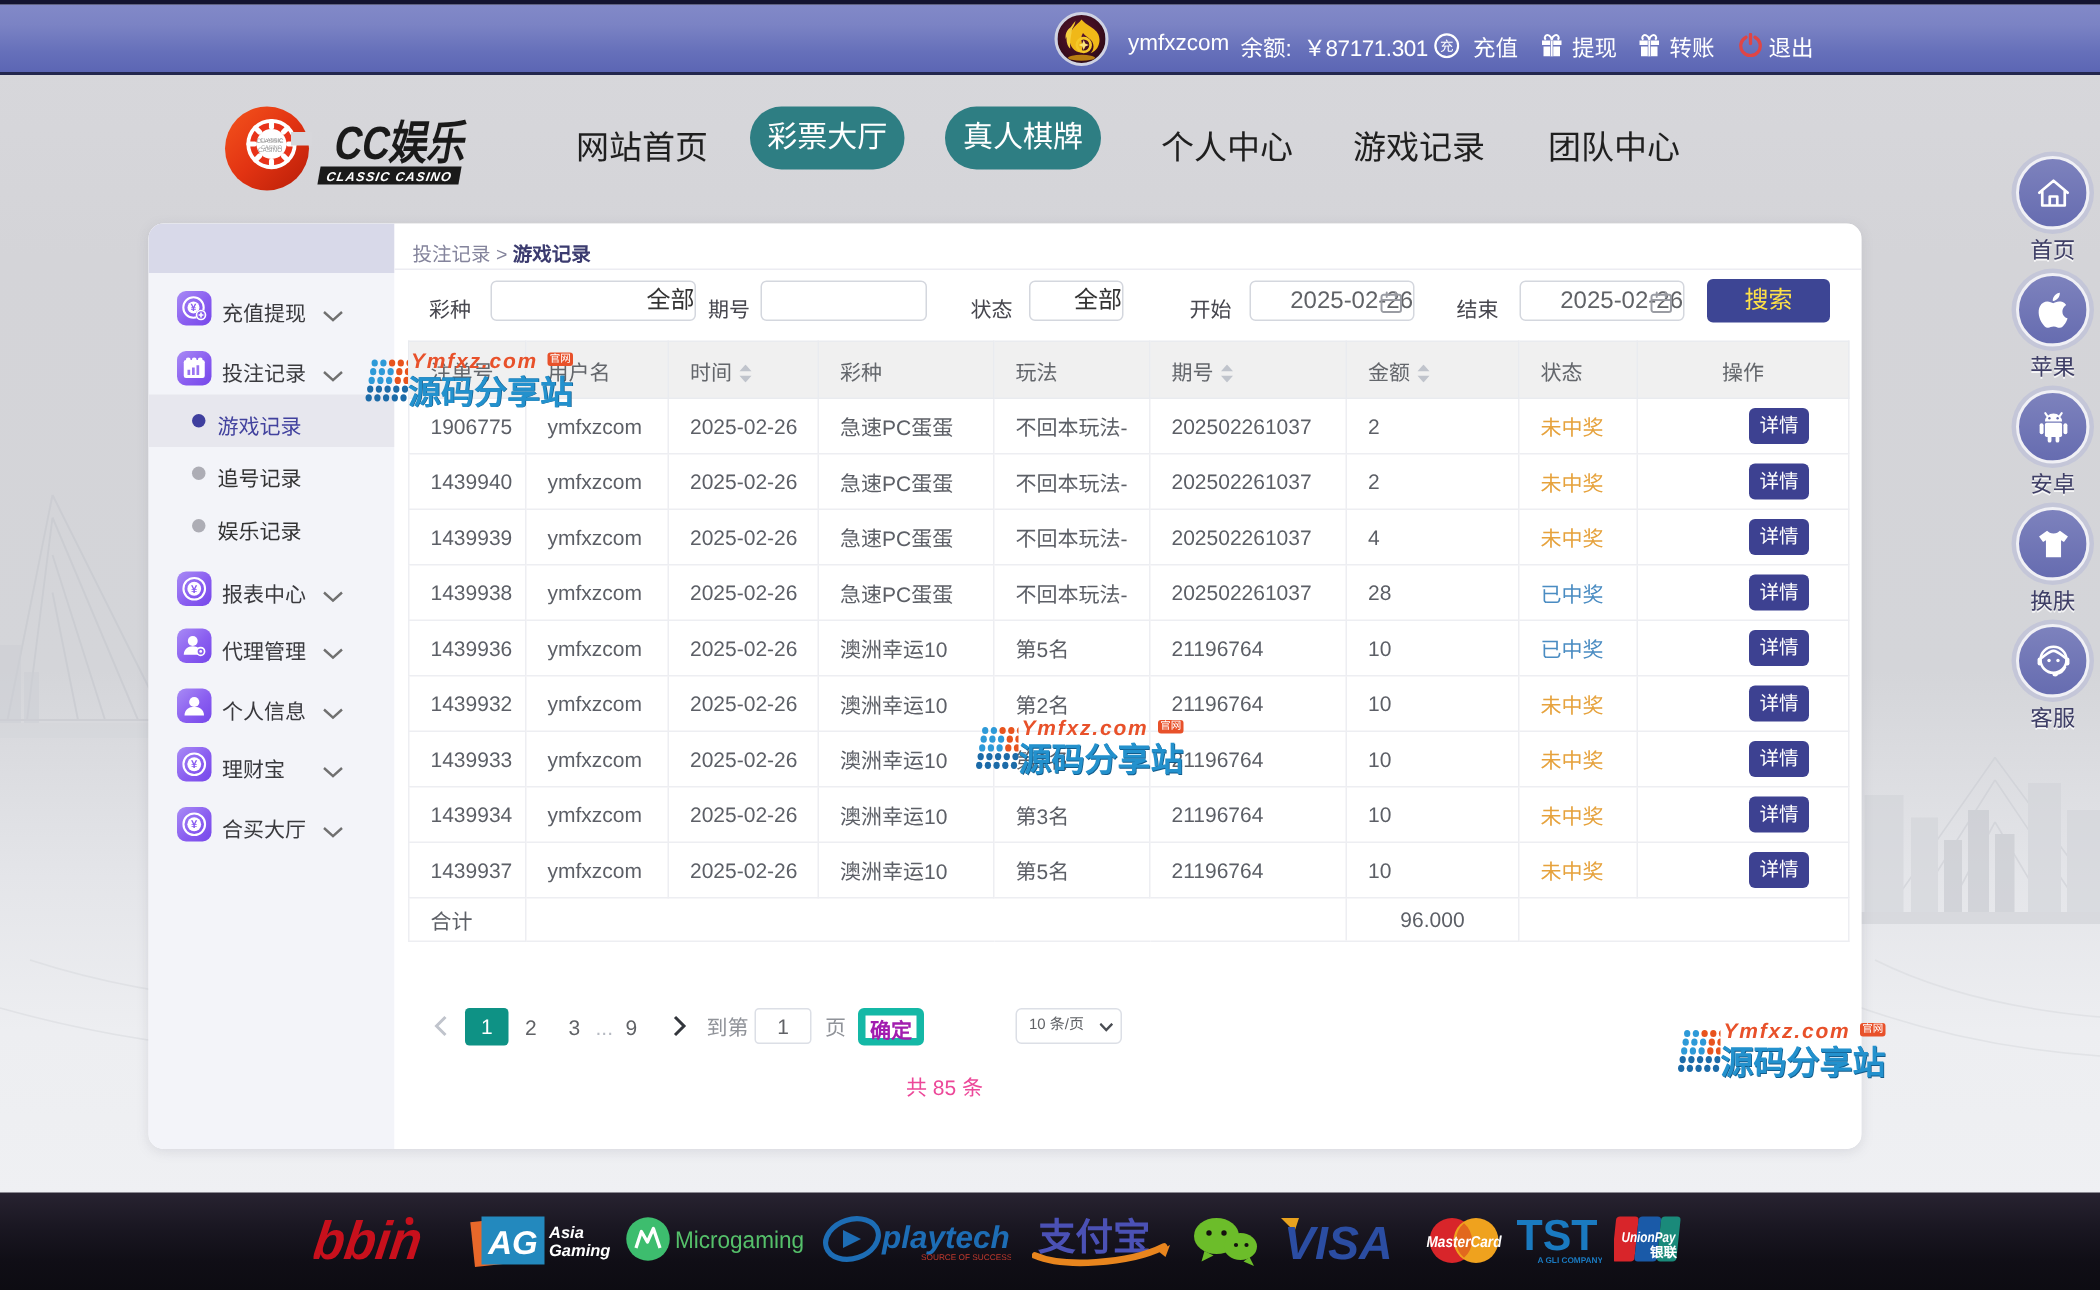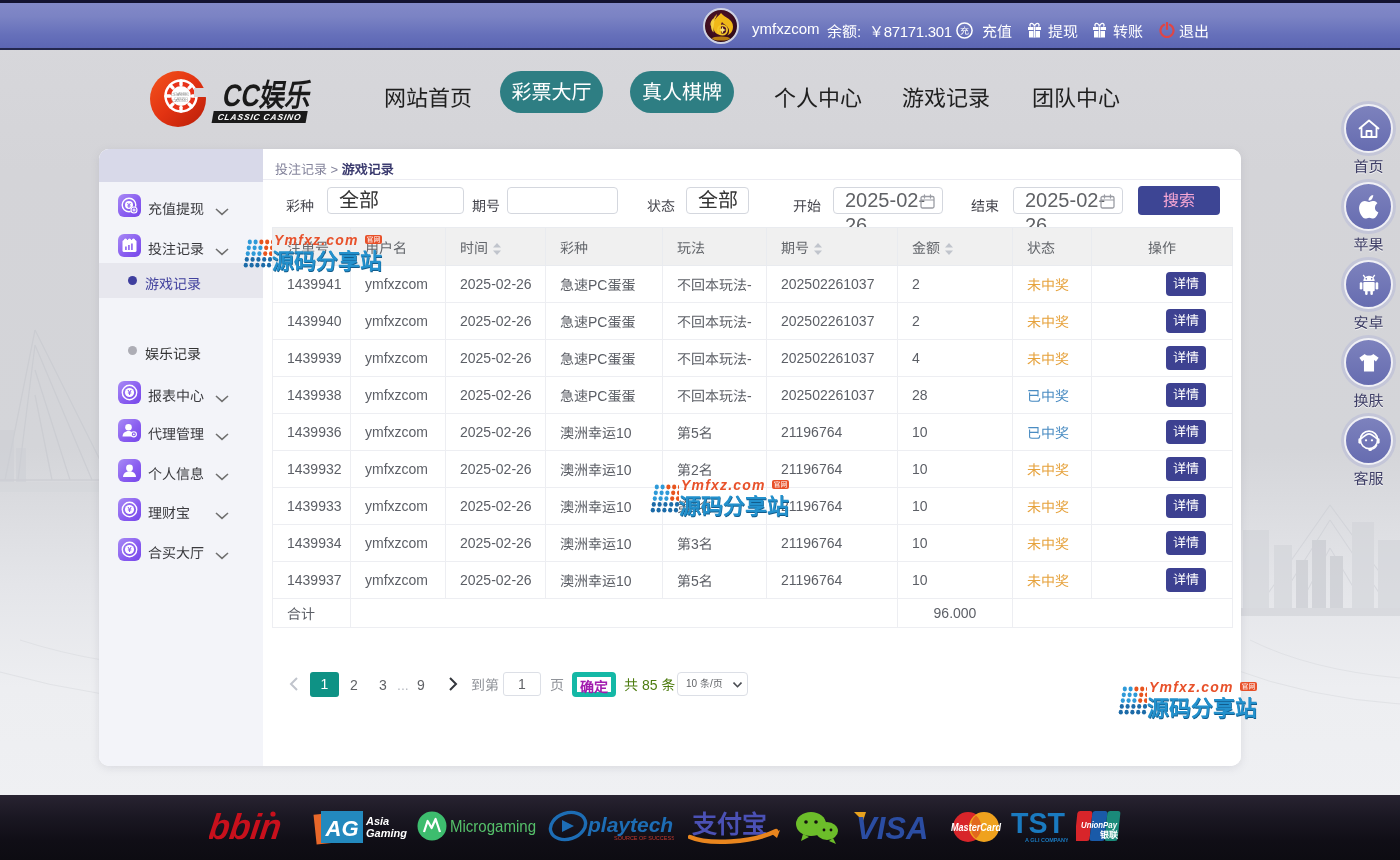--- a/index.html
+++ b/index.html
@@ -56,24 +56,24 @@
 .sub.on .dot { background:#3f3f9e; }
 
 
 .main { position:absolute; left:164px; top:0; width:978px; height:617px; background:#fff; }
 .crumb { position:absolute; left:0; top:0; width:978px; height:31px; border-bottom:1px solid #ececf2; }
 .crumb .c1 { position:absolute; left:12px; top:10px; font-size:13px; color:#84849c; }
 .crumb .c2 { font-weight:bold; color:#3b3b6f; }
 .filters { position:absolute; left:0; top:31px; width:978px; height:47px; }
 .flabel2 { position:absolute; top:15px; font-size:14px; color:#46464e; }
 .fbox { position:absolute; top:7px; height:27px; background:#fff; border:1px solid #d4d7de; border-radius:4px;
-  font-size:20px; color:#333; line-height:25px; padding-left:11px; }
+  font-size:16px; color:#333; line-height:25px; padding-left:11px;text-align:right; }
 .caldates { color:#606266; }
 .searchbtn { position:absolute; left:875px; top:6px; width:82px; height:29px; background:#3d4594;
-  color:#f9a8d4; font-size:16px; text-align:center; line-height:29px; border-radius:4px; }
+  color:#fde047; font-size:16px; text-align:center; line-height:29px; border-radius:4px; }
 
 
 table.grid { position:absolute; left:9px; top:78px; width:960px; border-collapse:collapse; table-layout:fixed;
   font-size:14px; }
 .grid th { background:#f0f0f0; height:38px; font-weight:normal; color:#63666b; text-align:left;
   padding-left:14px; border:1px solid #e9ebef; white-space:nowrap; }
 .grid td { height:37px; color:#5c5f66; text-align:left; padding-left:14px;
   border:1px solid #edeef2; white-space:nowrap; background:#fff; }
 .grid th.cc, .grid td.cc { text-align:center; padding-left:0; }
 .grid td.st-no { color:#e6a23c; }
@@ -255,20 +255,24 @@
       </svg></div>
       <span class="lb">投注记录</span>
       <span class="ch"><svg width="14" height="8" viewBox="0 0 14 8">
             <path d="M1 1l6 5.4L13 1" fill="none" stroke="#707070" stroke-width="1.6"></path>
           </svg></span>
     </div>
     <div class="sub on" style="top:114px;">
         <span class="dot"></span>
         <span class="t">游戏记录</span>
       </div>
+    <div class="sub" style="top:149px;">
+        <span class="dot"></span>
+        <span class="t">追号记录</span>
+      </div>
     <div class="sub" style="top:184px;">
         <span class="dot"></span>
         <span class="t">娱乐记录</span>
       </div>
     <div class="mitem" style="top:224px;">
       <div class="ic"><svg width="23" height="23" viewBox="0 0 23 23">
         <circle cx="11.5" cy="11.5" r="7.2" fill="none" stroke="#fff" stroke-width="1.4"></circle>
         <circle cx="11.5" cy="11.5" r="4.6" fill="#fff"></circle>
         <text x="11.5" y="14.2" font-size="7.5" fill="#8a5ef0" text-anchor="middle" font-weight="bold">¥</text>
       </svg></div>
@@ -374,21 +378,21 @@
                 <path d="M5 12L1 7.5h8z" fill="#c0c4cc"></path>
               </svg></th>
             <th>金额 <svg width="10" height="12" viewBox="0 0 10 12" style="vertical-align:-2px">
                 <path d="M5 0l4 4.5H1z" fill="#c0c4cc"></path>
                 <path d="M5 12L1 7.5h8z" fill="#c0c4cc"></path>
               </svg></th>
             <th>状态</th>
             <th class="cc">操作</th>
           </tr>
       <tr>
-            <td>1439941</td>
+            <td>1906775</td>
             <td>ymfxzcom</td>
             <td>2025-02-26</td>
             <td>急速PC蛋蛋</td>
             <td>不回本玩法-</td>
             <td>202502261037</td>
             <td>2</td>
             <td class="st-no">未中奖</td>
             <td class="cc"><span class="detail">详情</span></td>
           </tr>
       <tr>
@@ -501,21 +505,21 @@
       <span class="pg" style="left:107px;">3</span>
       <span class="pg" style="left:125px; color:#b6bac2;">...</span>
       <span class="pg" style="left:145px;">9</span>
       <span class="pg" style="left:176px; top:14px;"><svg width="10" height="14" viewBox="0 0 10 14">
             <path d="M2 1l6 6-6 6" fill="none" stroke="#33363c" stroke-width="2"></path>
           </svg></span>
       <span class="pg" style="left:199px; color:#909399;">到第</span>
       <span class="pg" style="left:231px; top:12px; width:38px; height:24px; border:1px solid #dcdfe6; border-radius:3px; text-align:center; line-height:22px; color:#606266;">1</span>
       <span class="pg" style="left:278px; color:#909399;">页</span>
       <span class="pg" style="left:300px; top:12px; width:44px; height:25px; border:5px solid #14b8a6; border-radius:4px; text-align:center; line-height:21px; color:#a21caf; font-weight:bold;">确定</span>
-      <span class="pg" style="left:352px; color:#4d7c0f;">共 85 条</span>
+      <span class="pg" style="left:332px; color:#ec4899;margin-top:40px;">共 85 条</span>
       <span class="pg" style="left:405px; top:12px; width:71px; height:24px; border:1px solid #dcdfe6; border-radius:4px; color:#606266; font-size:10px; line-height:22px; padding-left:8px;">10 条/页<svg width="9" height="6" viewBox="0 0 9 6" style="position:absolute; right:5px; top:9px;">
             <path d="M0.5 0.5l4 4.2 4-4.2" fill="none" stroke="#4a4d53" stroke-width="1.6"></path>
           </svg></span>
     </div>
   </div>
 </div>
 
 <div id="floats">
   <div class="fbtn" style="top:101px;">
       <div class="inner">

